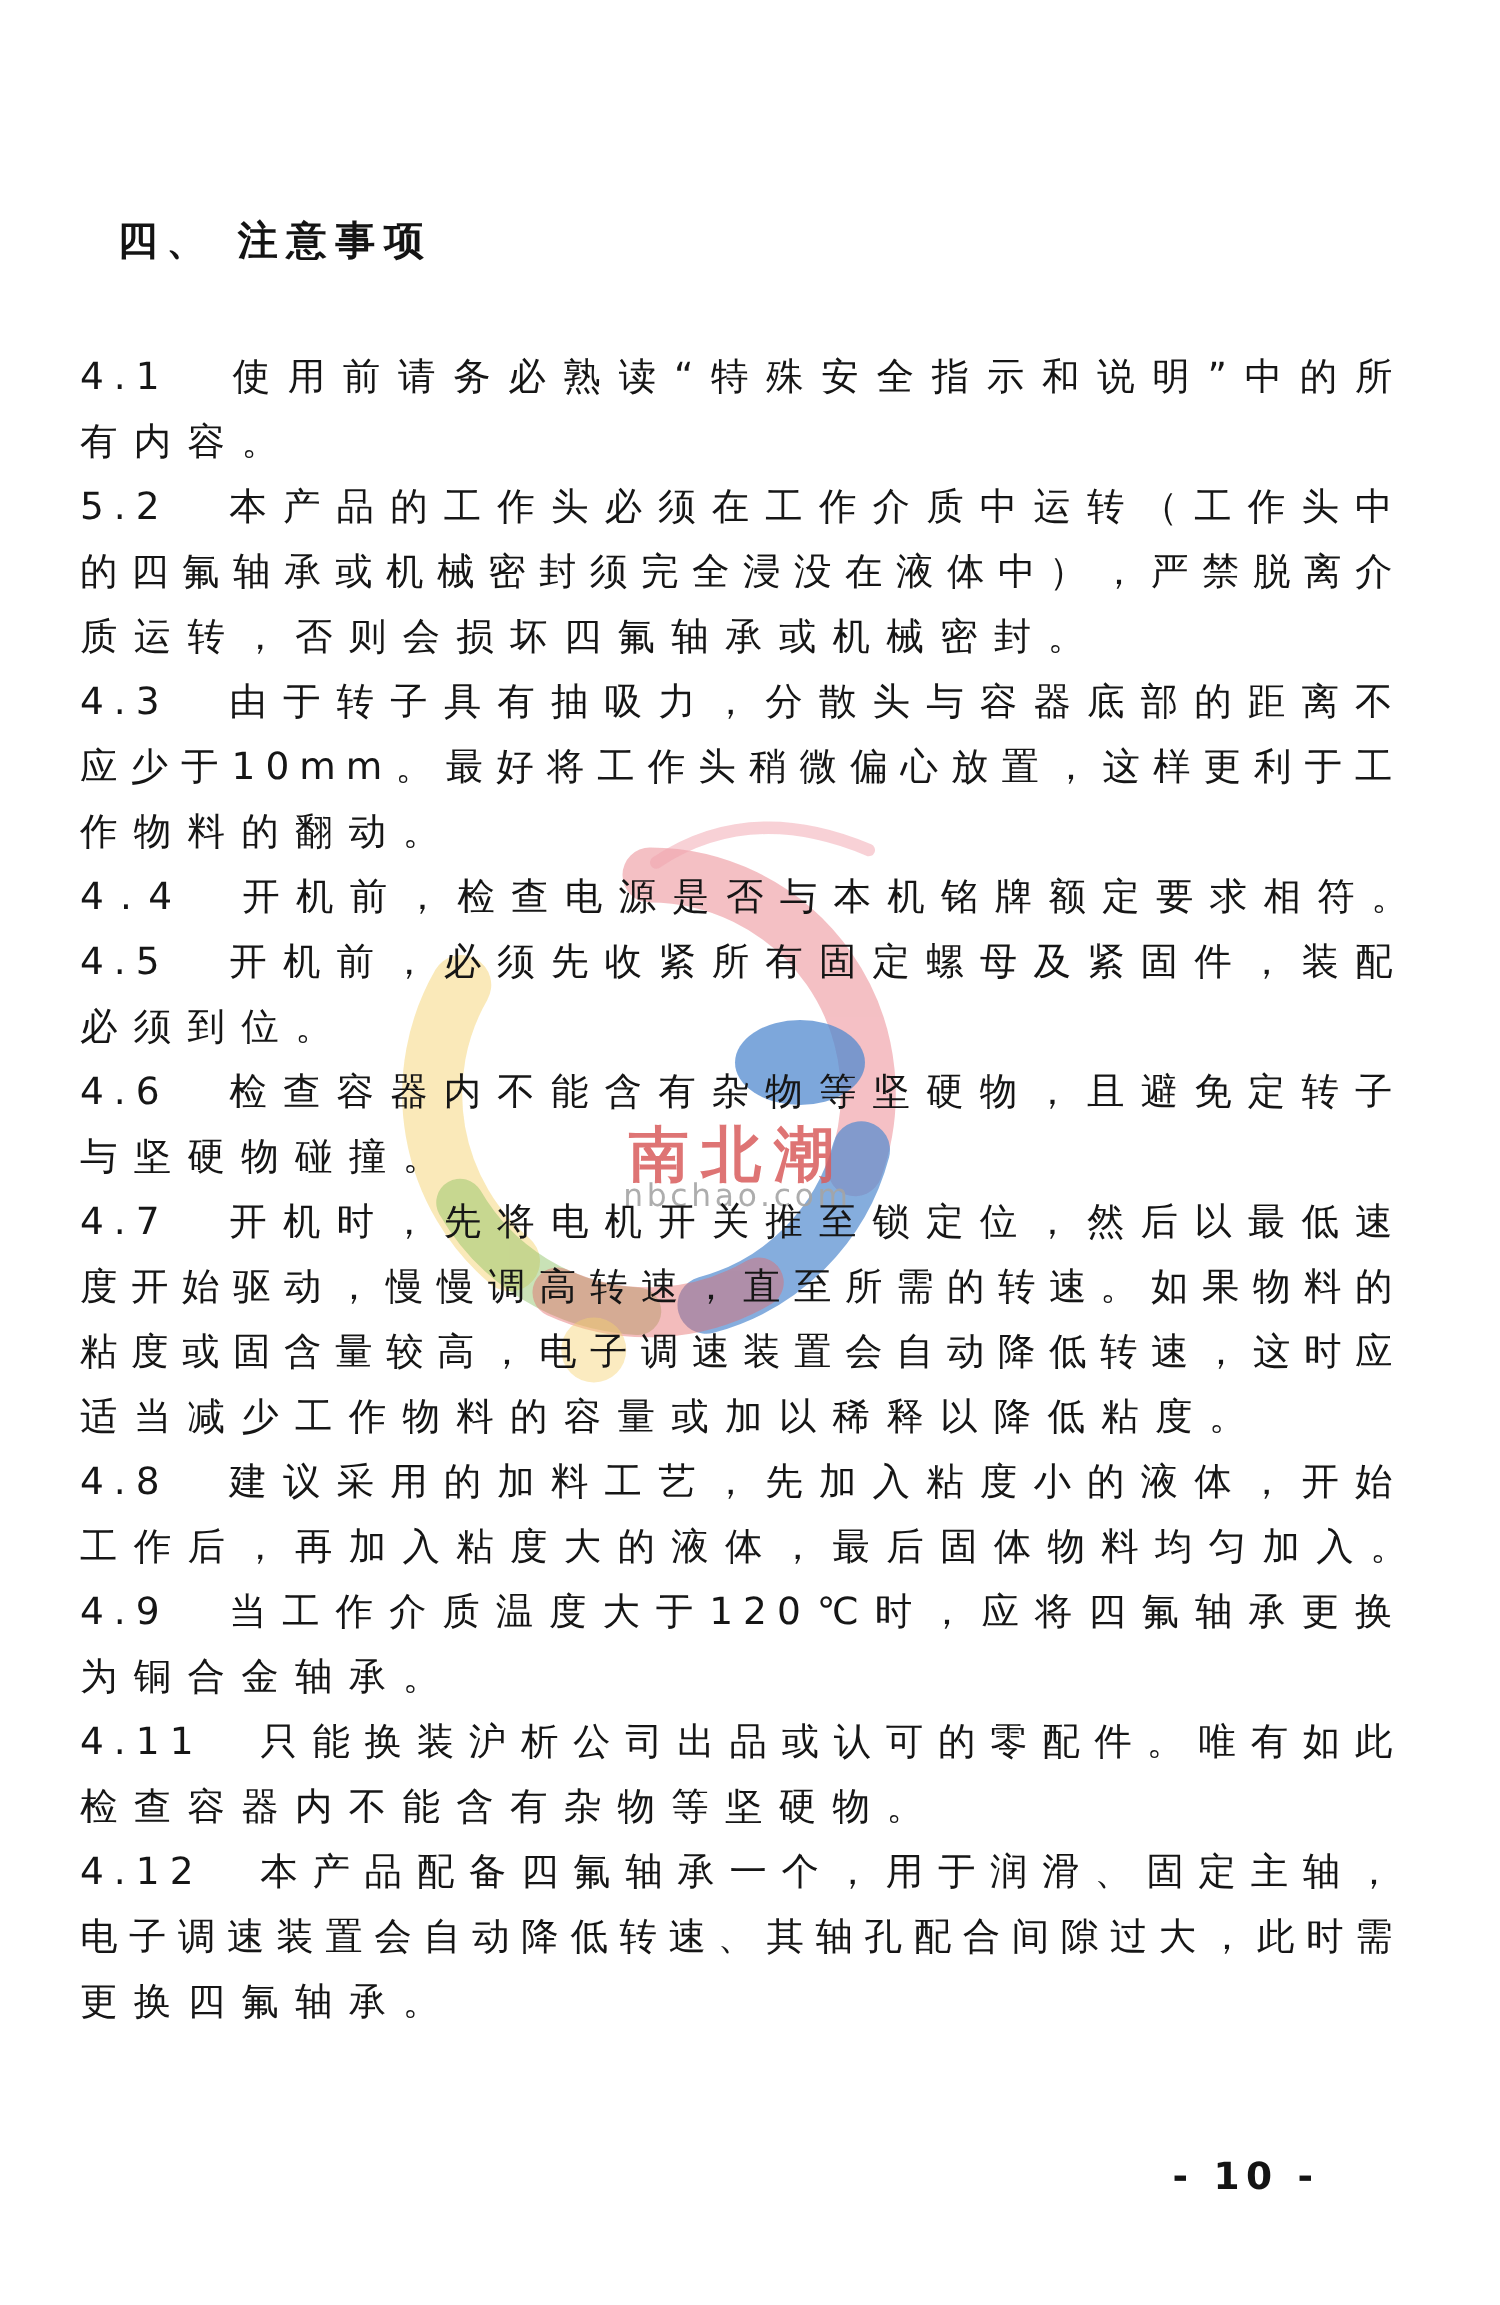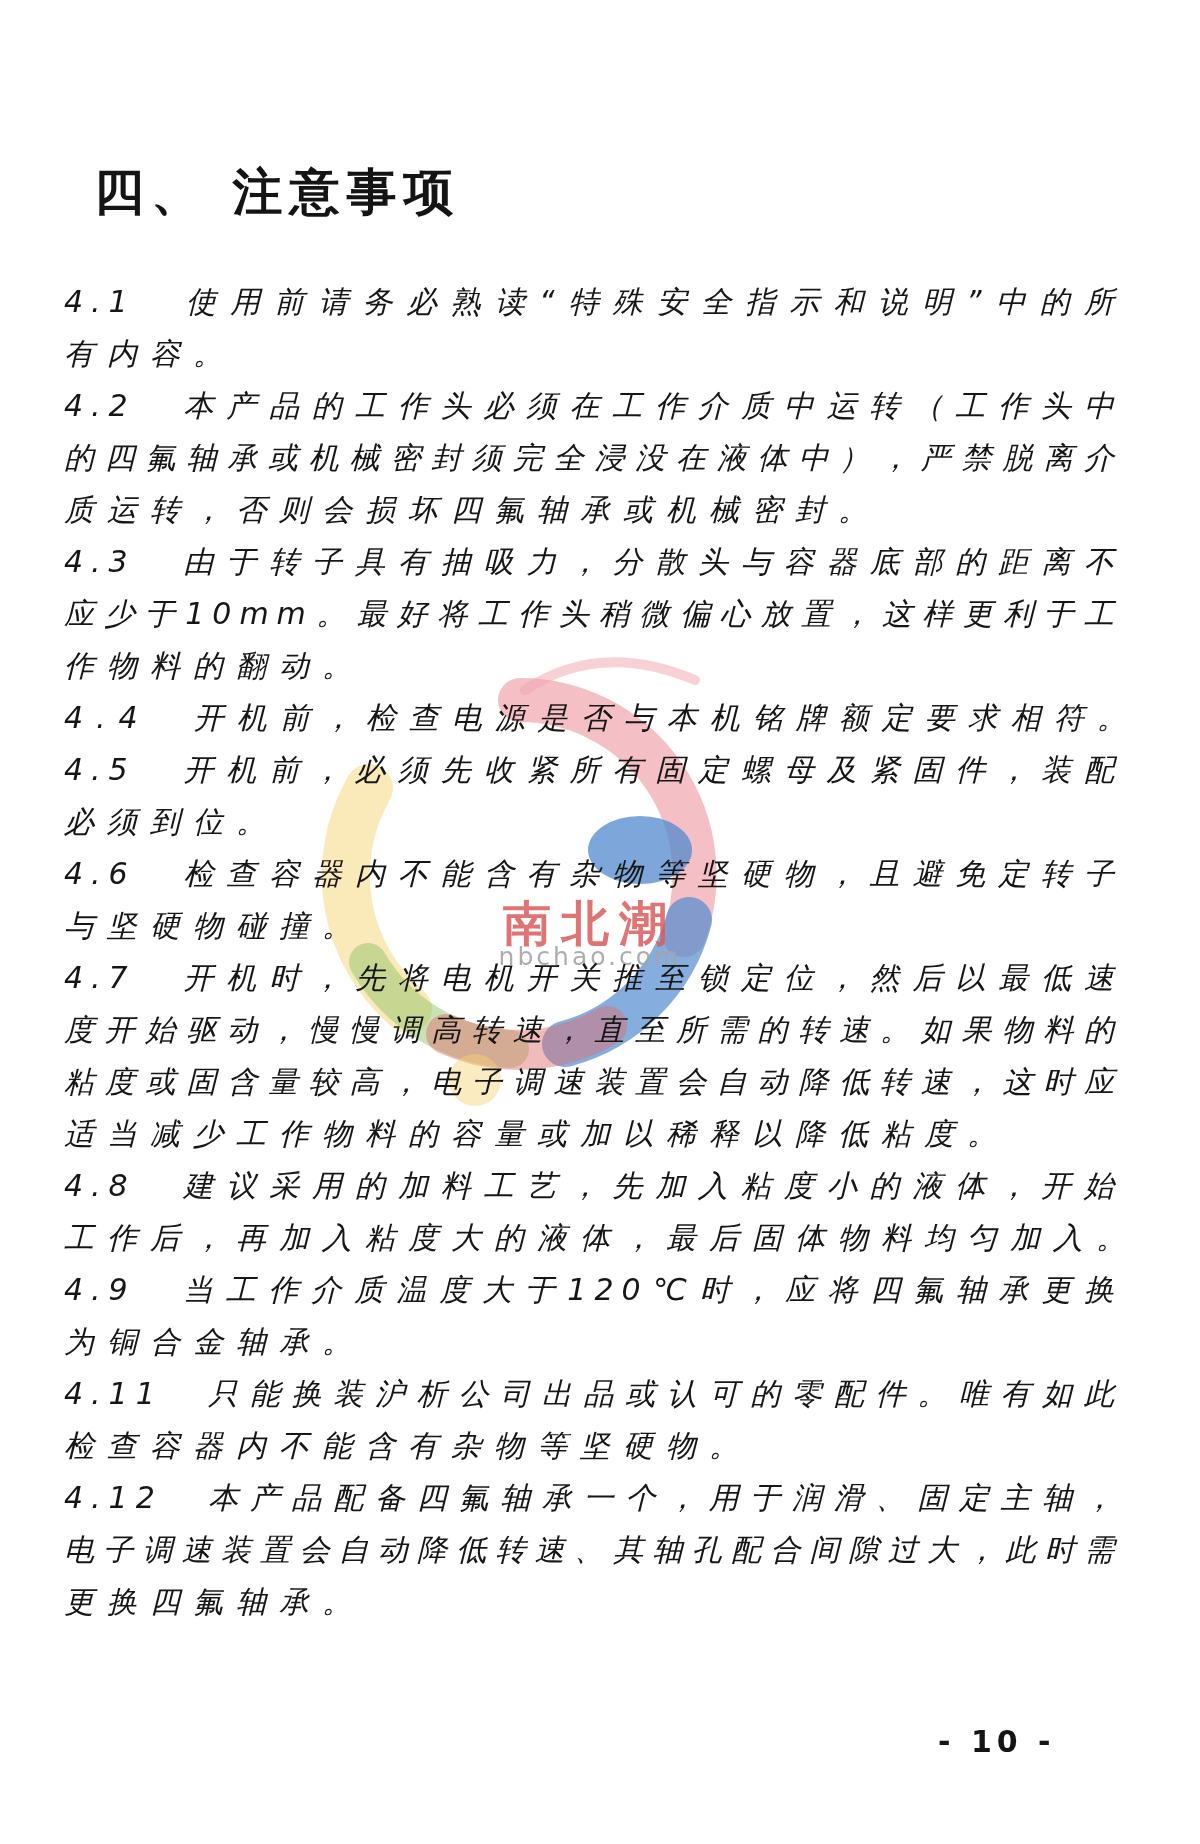--- a/index.html
+++ b/index.html
@@ -9,42 +9,41 @@
     height: 1844px;
     background: #ffffff;
     overflow: hidden;
     font-family: "DejaVu Sans", sans-serif;
     color: #141414;
   }
   .doc-title {
     position: absolute;
     left: 94px;
     top: 164px;
-    font-size: 50px;
+    font-size: 32px;
     line-height: 56px;
     font-weight: bold;
     letter-spacing: 7px;
     white-space: nowrap;
     z-index: 2;
   }
   .content {
     position: absolute;
     left: 64px;
     top: 276px;
     width: 1058px;
     z-index: 2;
   }
   .line {
     height: 52px;
     line-height: 52px;
     font-size: 30px;
     letter-spacing: 13px;
     white-space: nowrap;
     color: #161616;
-    font-style: italic;
   }
   .line.fill {
     letter-spacing: 8px;
     white-space: normal;
     text-align: justify;
     text-align-last: justify;
   }
   .footer {
     position: absolute;
     left: 938px;
@@ -85,21 +84,21 @@
       <text x="320" y="305" text-anchor="middle" font-size="48" font-weight="bold" fill="#d95c5c" opacity="0.85" letter-spacing="10">南北潮</text>
       <text x="320" y="330" text-anchor="middle" font-size="25" fill="#a5a5a5" opacity="0.9" letter-spacing="3">nbchao.com</text>
     </svg>
   </div>
 
   <div class="doc-title">四、 注意事项</div>
 
   <div class="content">
       <div class="line fill">4.1　使用前请务必熟读“特殊安全指示和说明”中的所</div>
       <div class="line">有内容。</div>
-      <div class="line fill">4.2　本产品的工作头必须在工作介质中运转（工作头中</div>
+      <div class="line fill">5.2　本产品的工作头必须在工作介质中运转（工作头中</div>
       <div class="line fill">的四氟轴承或机械密封须完全浸没在液体中），严禁脱离介</div>
       <div class="line">质运转，否则会损坏四氟轴承或机械密封。</div>
       <div class="line fill">4.3　由于转子具有抽吸力，分散头与容器底部的距离不</div>
       <div class="line fill">应少于10mm。最好将工作头稍微偏心放置，这样更利于工</div>
       <div class="line">作物料的翻动。</div>
       <div class="line">4.4　开机前，检查电源是否与本机铭牌额定要求相符。</div>
       <div class="line fill">4.5　开机前，必须先收紧所有固定螺母及紧固件，装配</div>
       <div class="line">必须到位。</div>
       <div class="line fill">4.6　检查容器内不能含有杂物等坚硬物，且避免定转子</div>
       <div class="line">与坚硬物碰撞。</div>

